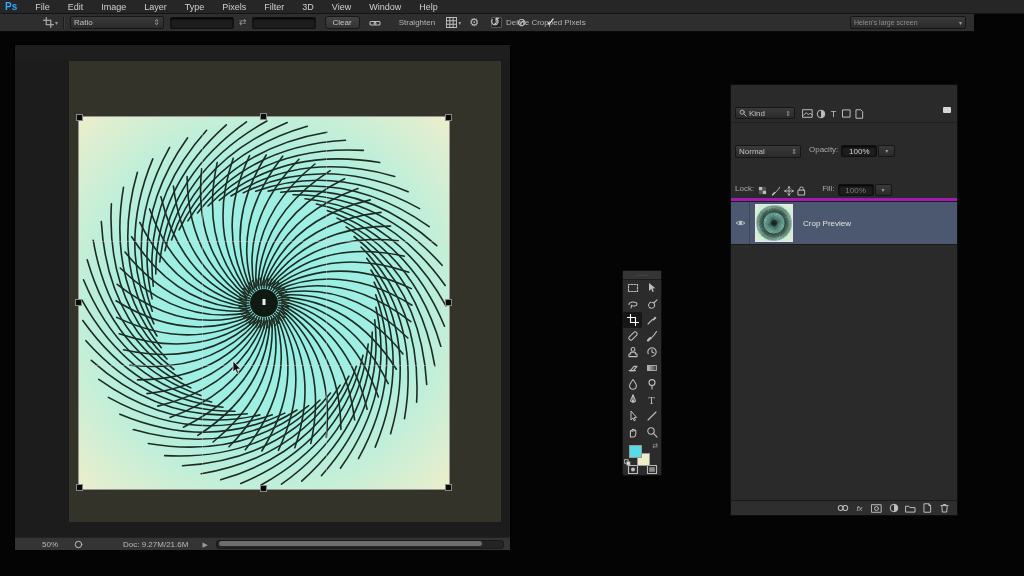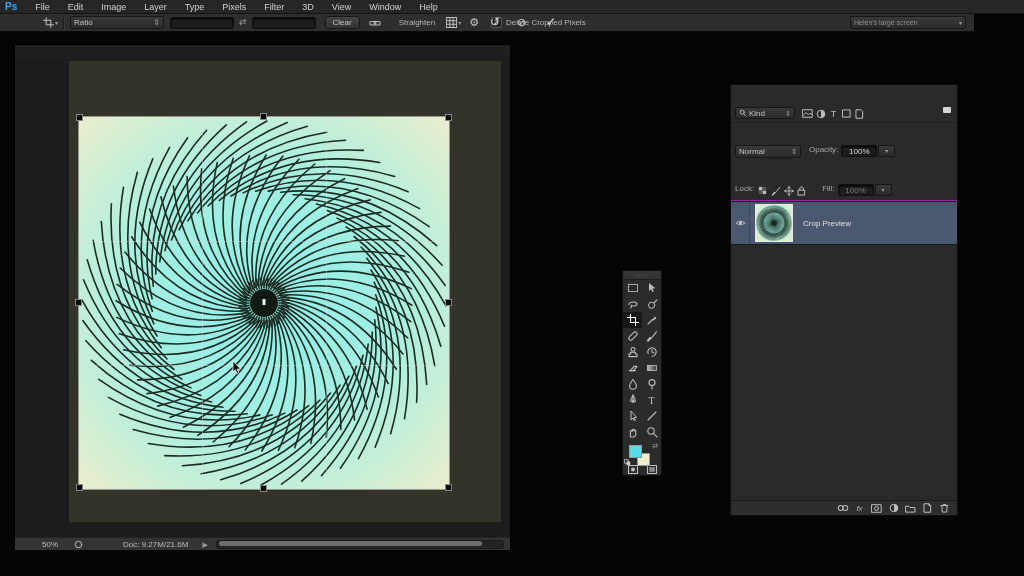--- a/index.html
+++ b/index.html
@@ -556,21 +556,21 @@
       </div>
       <span style="margin-left:8px">Opacity:</span>
       <div class="tfield flex" style="width:34px;height:10px;margin-left:3px;color:#d5d5d5;justify-content:center">
         <span>100%</span>
       </div>
       <div class="select" style="width:9px;height:10px;margin-left:1px;justify-content:center">
         <span class="glyph" style="font-size:6px">▾</span>
       </div>
     </div>
 
-    <div class="lp-row" style="height:17px;border-bottom:1px solid #a21caf">
+    <div class="lp-row" style="height:17px;border-bottom:3px solid #a21caf">
       <span>Lock:</span>
       <span class="mini-ic" style="margin-left:2px">
         <svg width="9" height="9" viewBox="0 0 10 10">
             <rect x="1" y="1" width="4" height="4" fill="#bdbdbd"></rect>
             <rect x="5" y="5" width="4" height="4" fill="#bdbdbd"></rect>
             <rect x="1" y="5" width="4" height="4" fill="#555"></rect>
             <rect x="5" y="1" width="4" height="4" fill="#555"></rect>
           </svg>
         </span>
       <span class="mini-ic">

